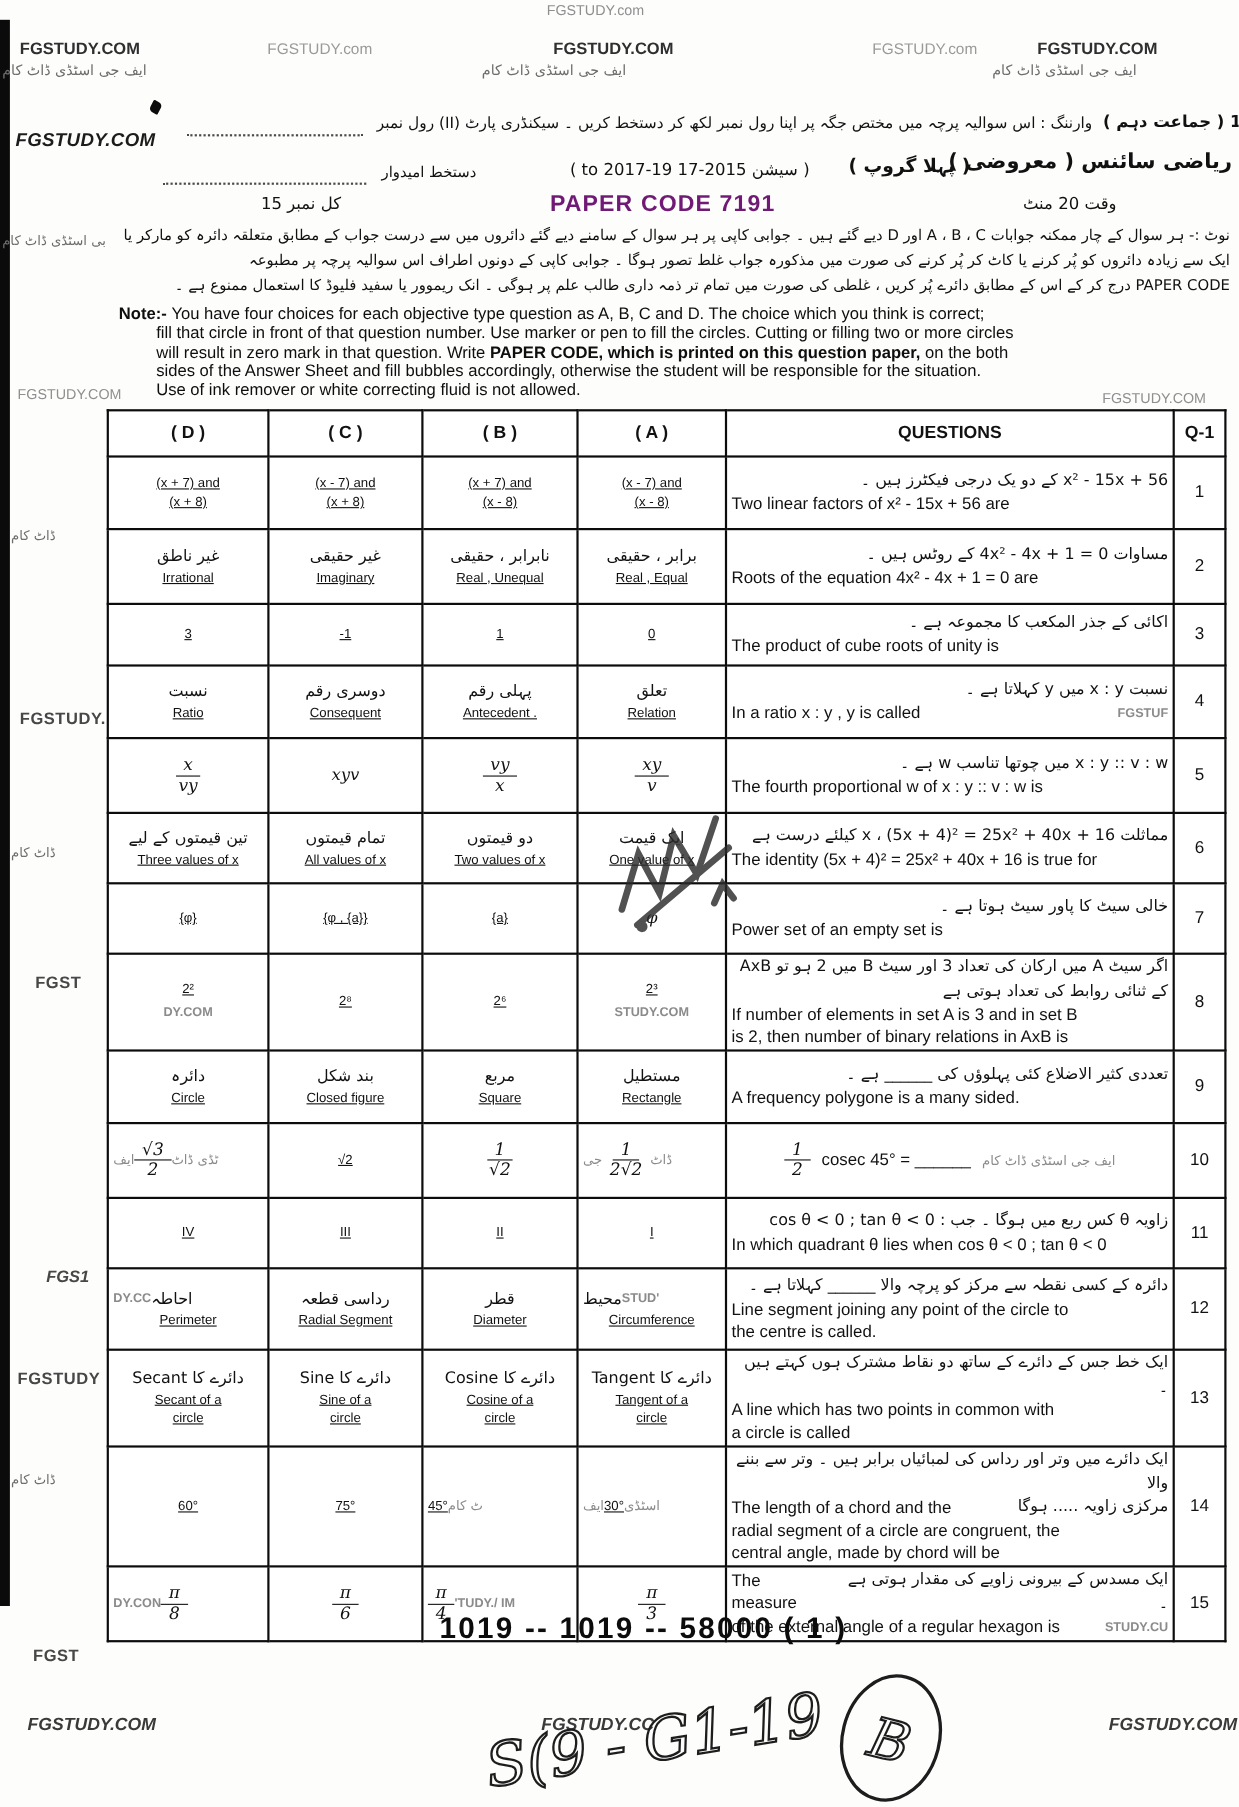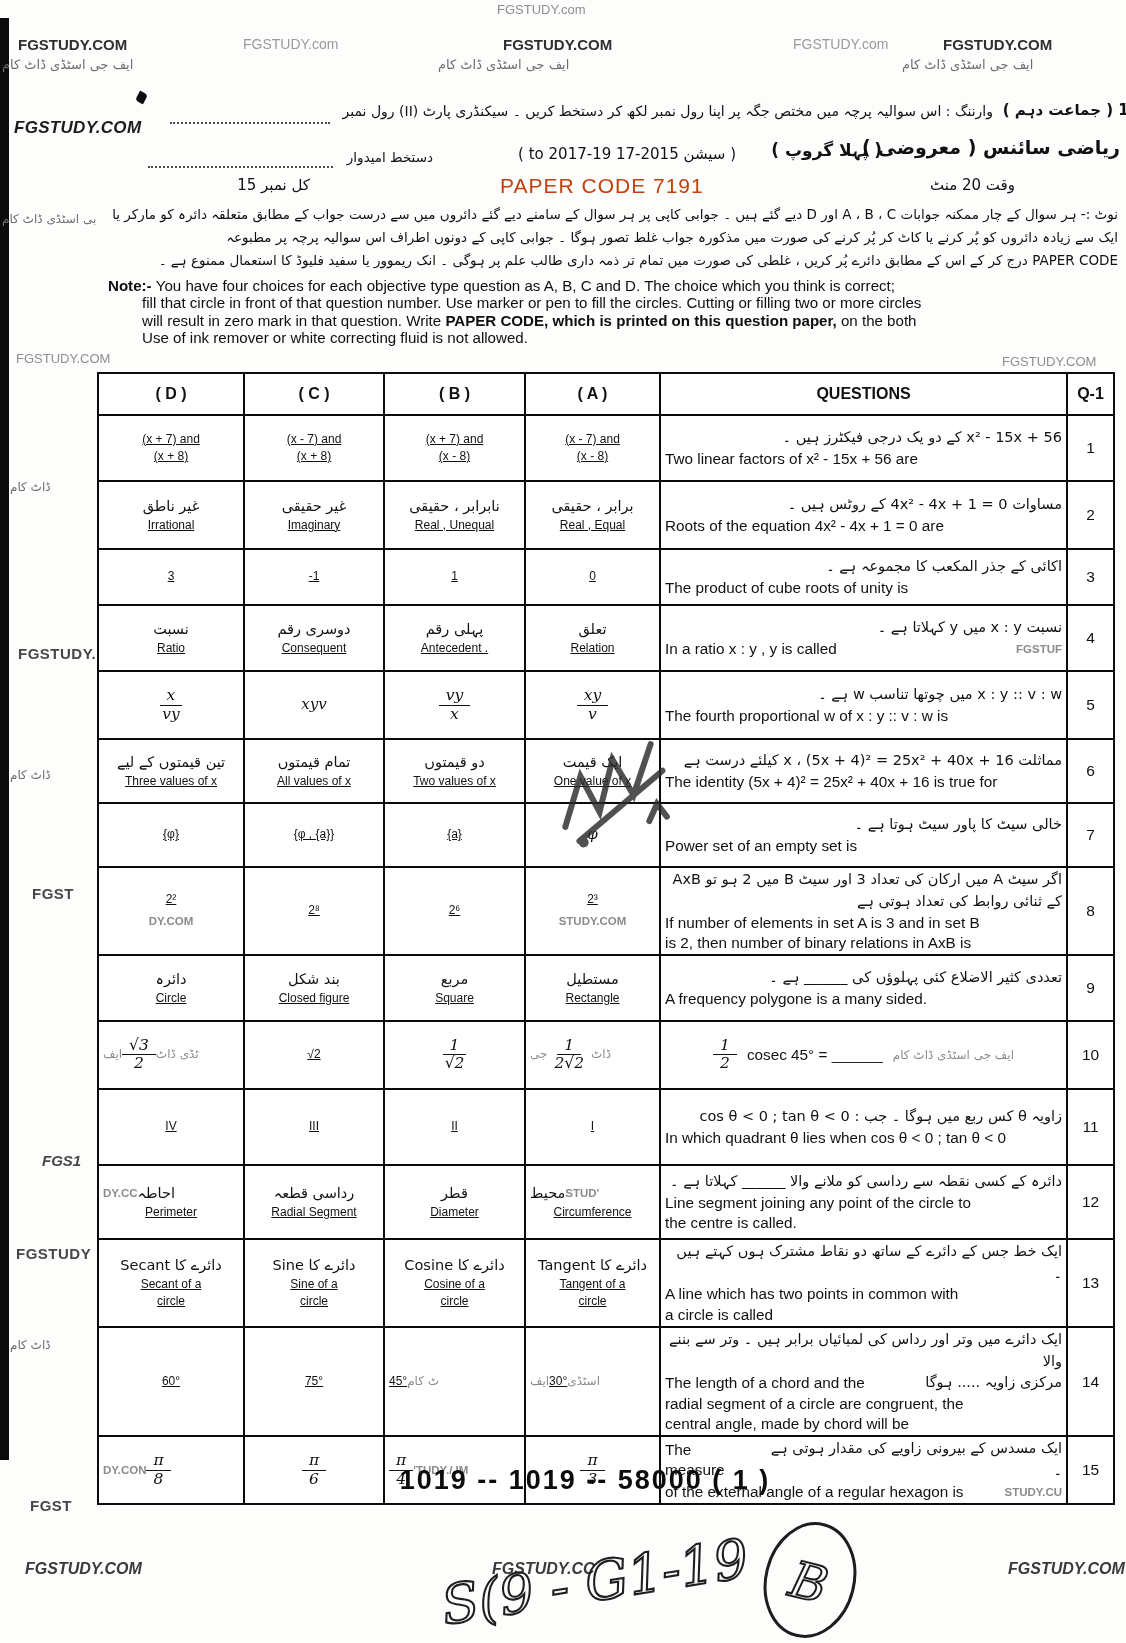--- a/index.html
+++ b/index.html
@@ -16,21 +16,21 @@
   .wm-light{color:#8f8f8f;font-size:13px;}
   .wm-bold{color:#474747;font-weight:700;font-size:15px;letter-spacing:.5px;}
   .wm-bolditalic{color:#474747;font-weight:700;font-style:italic;font-size:15px;}
   .wm-urdu{color:#6d6d6d;font-size:12px;font-family:"DejaVu Sans",sans-serif;direction:rtl;}
   .wmrow-item-bold{color:#2f2f2f;font-weight:700;font-size:15px;}
   .wmrow-item-light{color:#9a9a9a;font-size:14px;}
   
   .brand-italic{font-style:italic;font-weight:700;font-size:17px;color:#1c1c1c;letter-spacing:.3px;}
   .hdr-urdu{font-family:"DejaVu Sans",sans-serif;direction:rtl;white-space:nowrap;}
   .dotline{border-bottom:2px dotted #4a4a4a;height:1px;}
-  .papercode{font-weight:400;font-size:21px;letter-spacing:1px;color:#c2410c;}
+  .papercode{font-weight:700;font-size:21px;letter-spacing:1px;color:#701a75;}
   
   .note-u{width:1008px;font-size:13.5px;line-height:23px;white-space:nowrap;overflow:hidden;text-align:right;}
   .note-e{width:1012px;font-size:15.1px;line-height:17.3px;color:#0e0e0e;}
   .note-e .ln{white-space:nowrap;overflow:hidden;}
   .note-e .ln.ind{padding-left:34px;}
   .b{font-weight:700;}
   
   table.qt{border-collapse:collapse;table-layout:fixed;width:1018px;background:#fff;}
   table.qt td,table.qt th{border:2.5px solid #0c0c0c;padding:1px 4px;overflow:hidden;vertical-align:middle;}
   th.hd{font-size:16px;font-weight:700;text-align:center;height:38px;}
@@ -94,20 +94,21 @@
 
 <div class="abs note-u urdu" style="left:110px;top:203px;">
     <div>نوٹ :- ہر سوال کے چار ممکنہ جوابات A ، B ، C اور D دیے گئے ہیں ۔ جوابی کاپی پر ہر سوال کے سامنے دیے گئے دائروں میں سے درست جواب کے مطابق متعلقہ دائرہ کو مارکر یا پین سے بھر دیجئے ۔</div>
     <div>ایک سے زیادہ دائروں کو پُر کرنے یا کاٹ کر پُر کرنے کی صورت میں مذکورہ جواب غلط تصور ہوگا ۔ جوابی کاپی کے دونوں اطراف اس سوالیہ پرچہ پر مطبوعہ</div>
     <div>PAPER CODE درج کر کے اس کے مطابق دائرے پُر کریں ، غلطی کی صورت میں تمام تر ذمہ داری طالب علم پر ہوگی ۔ انک ریموور یا سفید فلیوڈ کا استعمال ممنوع ہے ۔</div>
   </div>
 <div class="abs note-e" style="left:108px;top:277px;">
     <div class="ln"><span class="b">Note:- </span><span>You have four choices for each objective type question as A, B, C and D.  The choice which you think is correct;</span></div>
     <div class="ln ind"><span>fill that circle in front of that question number.  Use marker or pen to fill the circles. Cutting or filling two or more circles</span></div>
     <div class="ln ind"><span>will result in zero mark in that question.   Write </span><span class="b">PAPER CODE, which is printed on this question paper,</span><span> on the   both</span></div>
+    <div class="ln ind"><span>sides of  the  Answer  Sheet and fill bubbles accordingly,  otherwise  the student  will be responsible for  the situation.</span></div>
     <div class="ln ind"><span>Use  of ink remover or white correcting  fluid is not allowed.</span></div>
   </div>
 
 <div class="abs" style="left:97px;top:372px;">
   <table class="qt">
     <colgroup>
       <col style="width:146px">
         <col style="width:140px">
         <col style="width:141px">
       <col style="width:135px">
@@ -352,21 +353,21 @@
               <span class="frac">
                 <span class="fn">1</span>
                 <span class="fd">2</span>
               </span>
               <div class="e">cosec 45° = ______</div>
               <span class="wm urdu">ایف جی اسٹڈی ڈاٹ کام</span>
             </div>
           </td>
           <td class="nc">10</td>
         </tr>
-        <tr style="height: 76px;">
+        <tr style="height: 64px;">
           <td class="oc">
             <div class="e">IV</div>
           </td>
           <td class="oc">
             <div class="e">III</div>
           </td>
           <td class="oc">
             <div class="e">II</div>
           </td>
           <td class="oc">
@@ -395,21 +396,21 @@
             <div class="e">Diameter</div>
           </td>
           <td class="oc">
             <div class="rowline">
               <div class="u urdu">محیط</div>
               <span class="wm">STUD'</span>
             </div>
             <div class="e">Circumference</div>
           </td>
           <td class="qc">
-            <div class="u urdu">دائرہ کے کسی نقطہ سے رداسی کو ملانے والا ______ کہلاتا ہے ۔</div>
+            <div class="u urdu">دائرہ کے کسی نقطہ سے مرکز کو پرچہ والا ______ کہلاتا ہے ۔</div>
             <div class="e">Line segment joining any point of the circle to</div>
             <div class="e">the centre is called.</div>
           </td>
           <td class="nc">12</td>
         </tr>
         <tr style="height: 74px;">
           <td class="oc">
             <div class="u urdu">دائرے کا Secant</div>
             <div class="e">Secant of a</div>
             <div class="e">circle</div>

